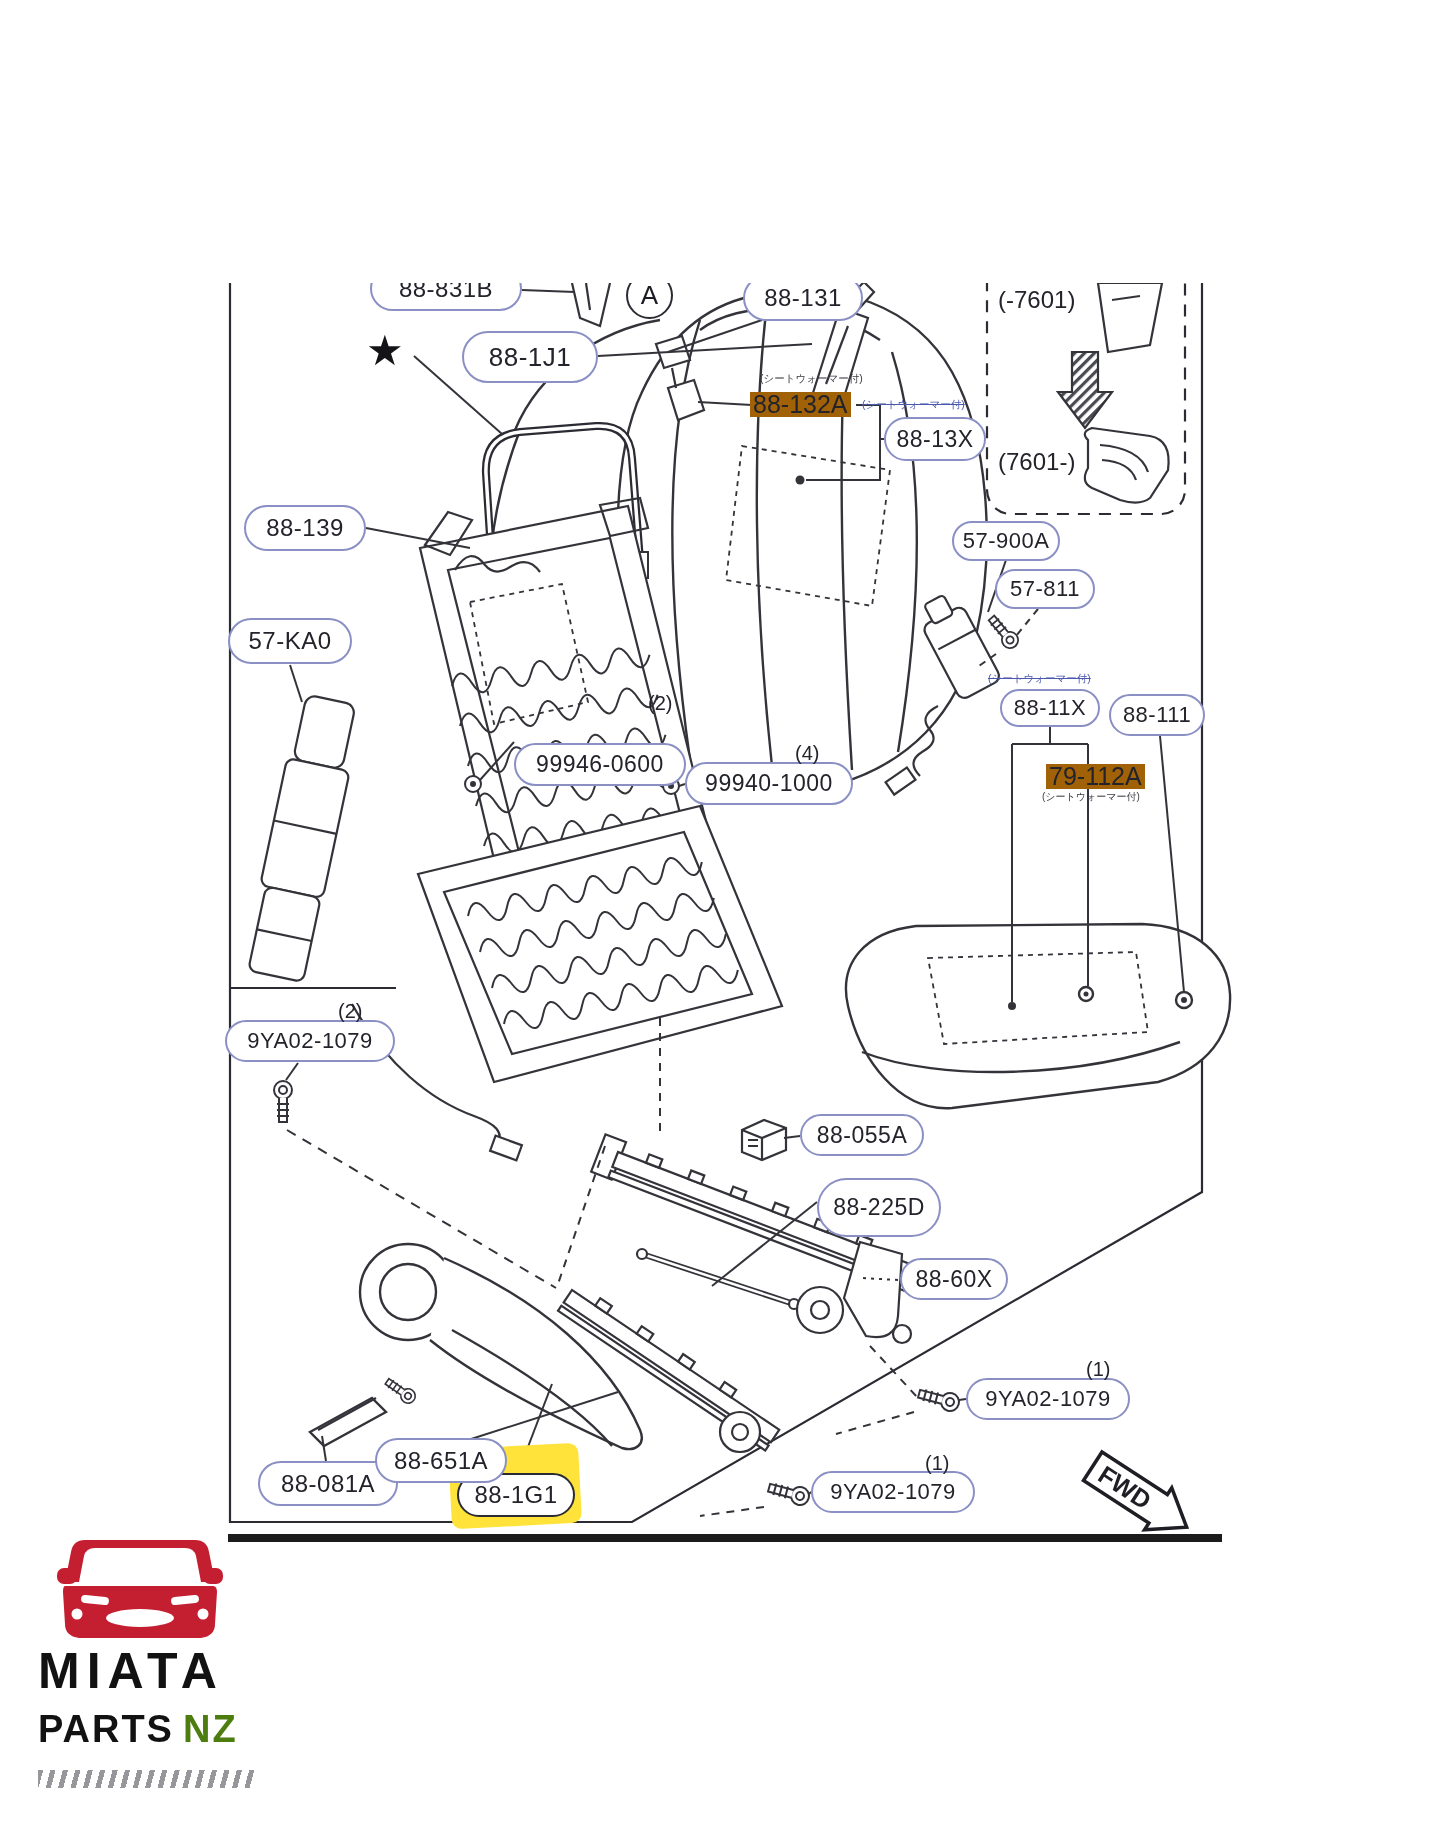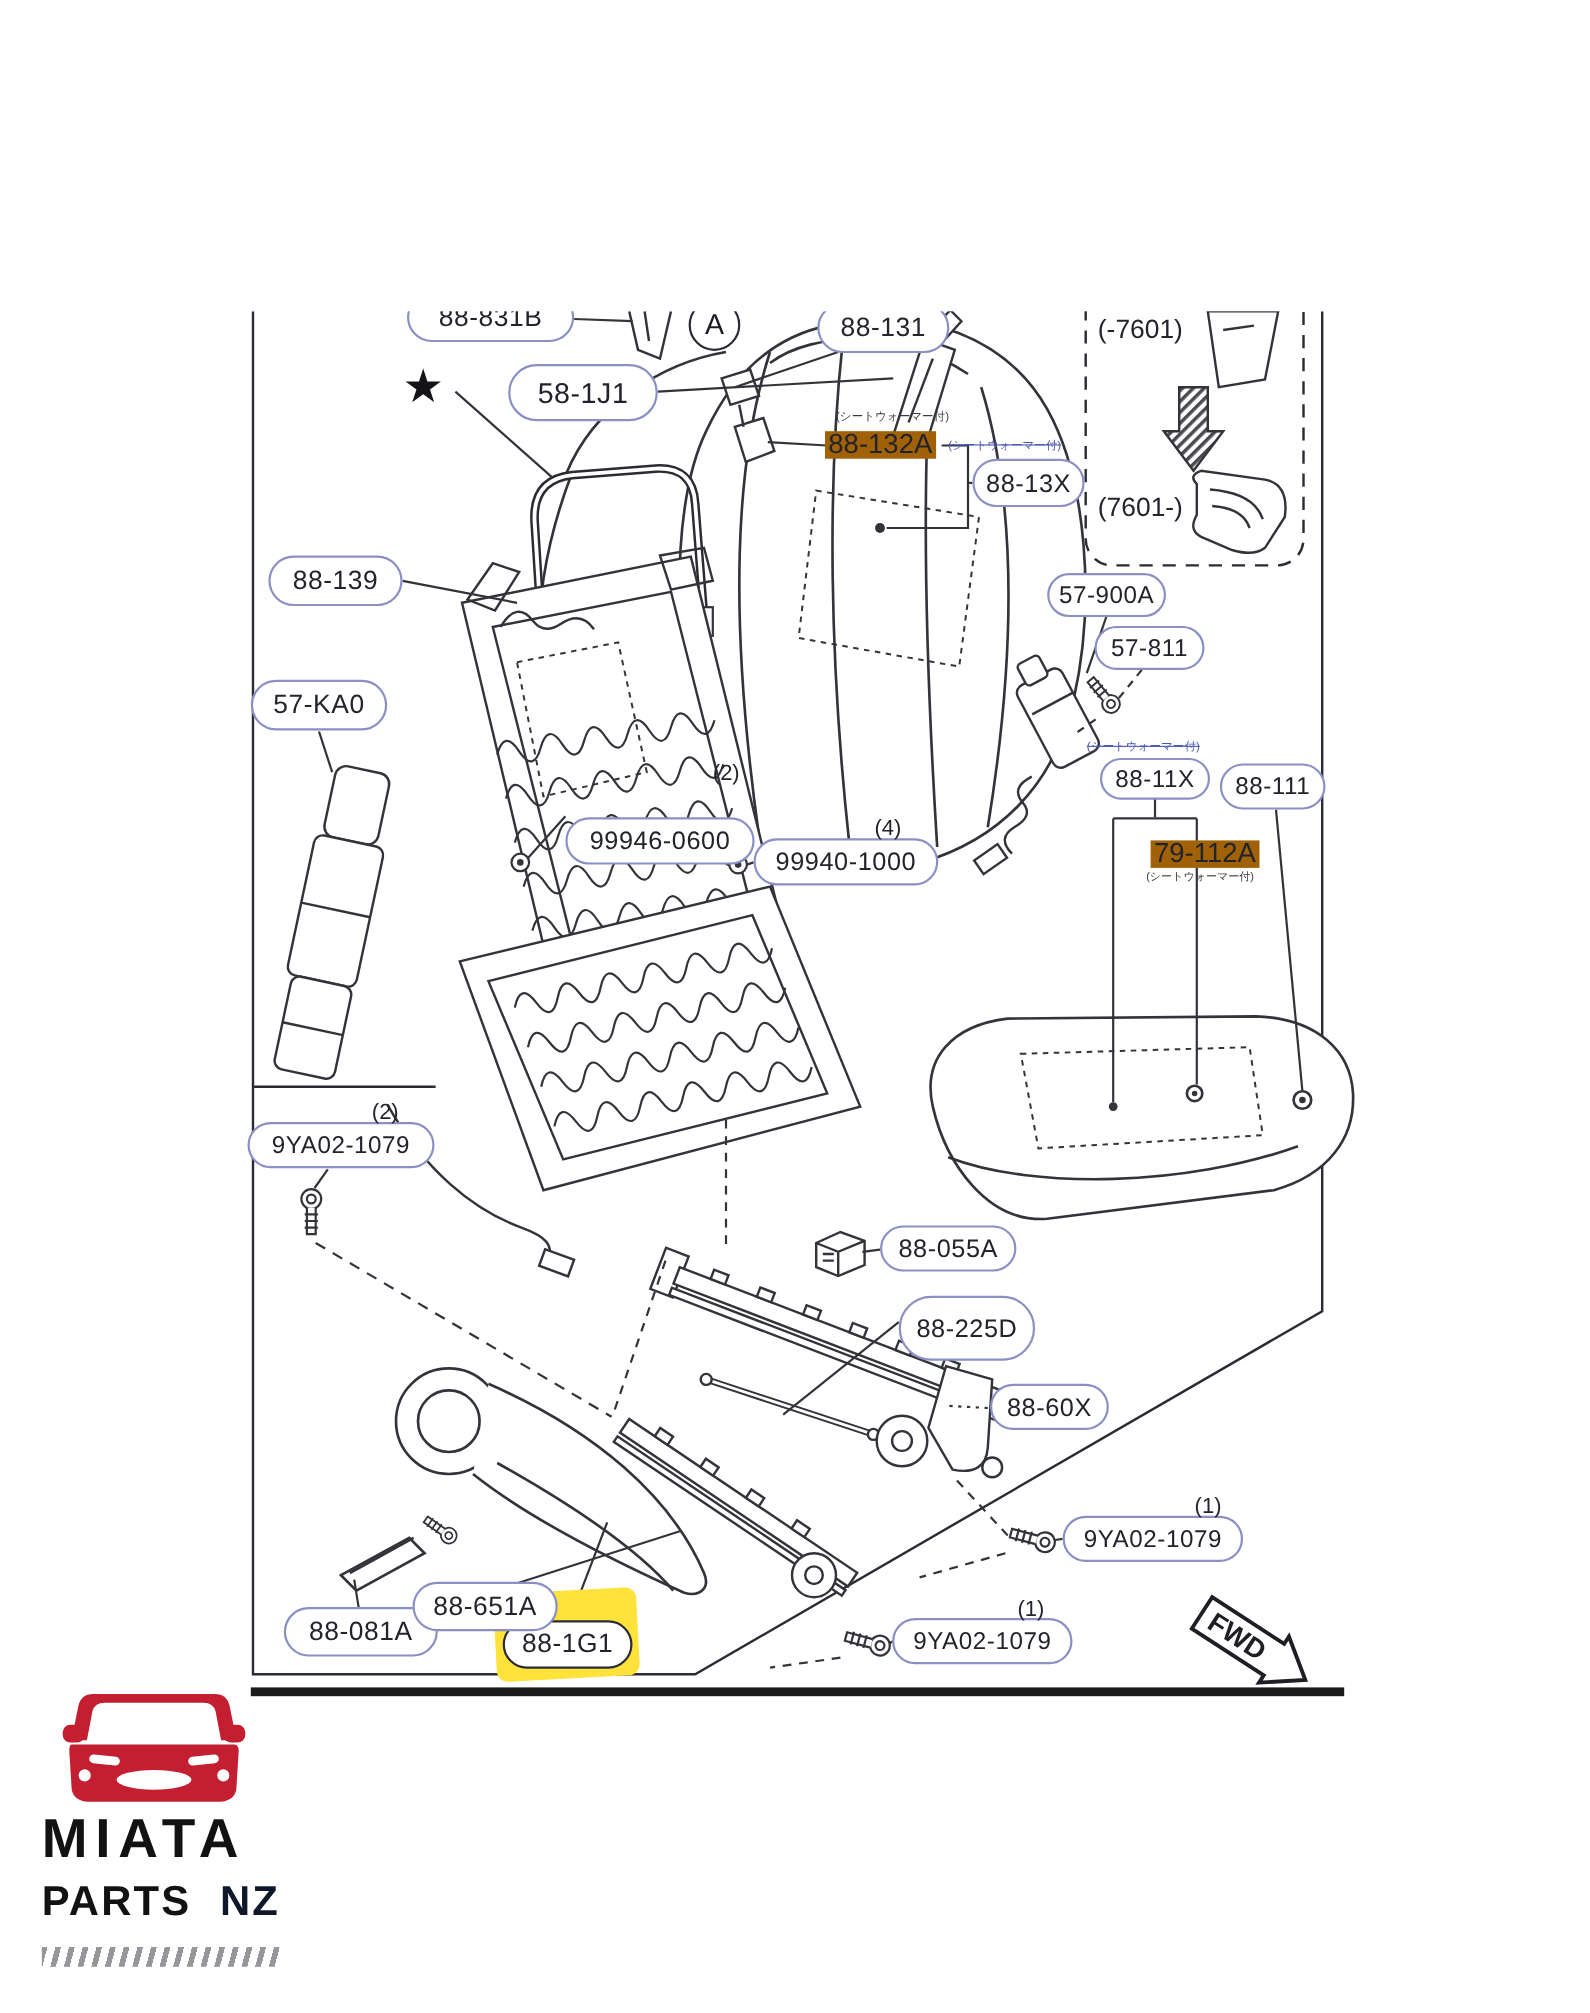--- a/index.html
+++ b/index.html
@@ -23,21 +23,21 @@
   .star{position:absolute;font-size:42px;color:#141418;z-index:10;line-height:1;}
   .hl{position:absolute;background:#ffe23a;border-radius:10px;z-index:8;transform:rotate(-3deg);}
   .top-clip{position:absolute;left:0;top:0;width:1445px;height:283px;background:#fff;z-index:40;}
   
   .logo{position:absolute;left:0;top:1528px;width:320px;height:290px;z-index:60;padding-left:32px;}
   .logo-car{position:absolute;left:55px;top:12px;}
   .logo-line1{position:absolute;left:38px;top:118px;font-size:50px;font-weight:800;color:#121212;
         letter-spacing:7px;line-height:1;}
   .logo-line2{position:absolute;left:38px;top:182px;font-size:38px;font-weight:800;color:#121212;
         letter-spacing:2px;line-height:1;display:flex;}
-  .logo-line2 .nz{color:#0f172a;margin-left:26px;}
+  .logo-line2 .nz{color:#4d7c0f;margin-left:9px;}
   .logo-hatch{position:absolute;left:38px;top:242px;width:216px;height:18px;
         background:repeating-linear-gradient(105deg,#97979b 0 5px,transparent 5px 12px);}
 </style>
 </head>
 <body>
 
 <div id="stage">
 
   <svg id="art" width="1445" height="1830" viewBox="0 0 1445 1830">
     <defs>
@@ -253,21 +253,21 @@
 
     <g transform="translate(1102,1452) rotate(33)">
       <path d="M0,0 H78 V-8 L112,17 L78,42 V34 H0 Z" fill="#fff" stroke="#1e1e24" stroke-width="3.5"></path>
       <text x="10" y="26" font-size="25" font-weight="bold" fill="#1e1e24" font-family="Liberation Sans, sans-serif">FWD</text>
     </g>
   </svg>
 
   <div class="hl" style="left:450px;top:1446px;width:130px;height:80px;"></div>
 
   <div class="oval" style="left:370px;top:266px;width:152px;height:45px;">88-831B</div>
-  <div class="oval" style="left:462px;top:331px;width:136px;height:52px;font-size:26px;">58-1J1</div>
+  <div class="oval" style="left:462px;top:331px;width:136px;height:52px;font-size:26px;">88-1J1</div>
   <div class="view-circle" style="left:626px;top:272px;">A</div>
   <div class="oval" style="left:743px;top:275px;width:120px;height:46px;">88-131</div>
   <div class="plain-label" style="left:750px;top:392px;">88-132A</div>
   <div class="note" style="left:760px;top:372px;color:#3a3a42;text-decoration:none;">(シートウォーマー付)</div>
   <div class="oval" style="left:884px;top:417px;width:102px;height:44px;font-size:23px;">88-13X</div>
   <div class="note" style="left:862px;top:398px;">(シートウォーマー付)</div>
   <div class="star" style="left:366px;top:330px;">★</div>
   <div class="range-label" style="left:998px;top:286px;">(-7601)</div>
   <div class="range-label" style="left:998px;top:448px;">(7601-)</div>
   <div class="oval" style="left:244px;top:505px;width:122px;height:46px;">88-139</div>

